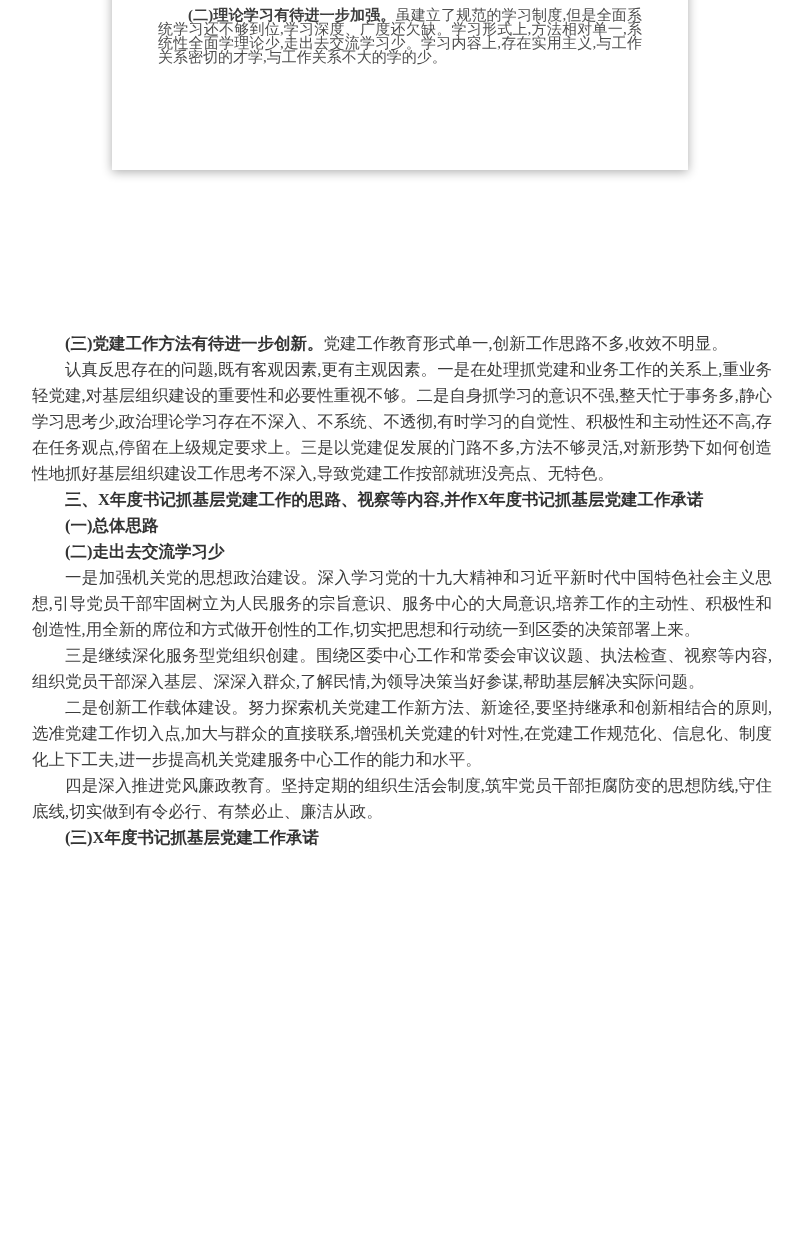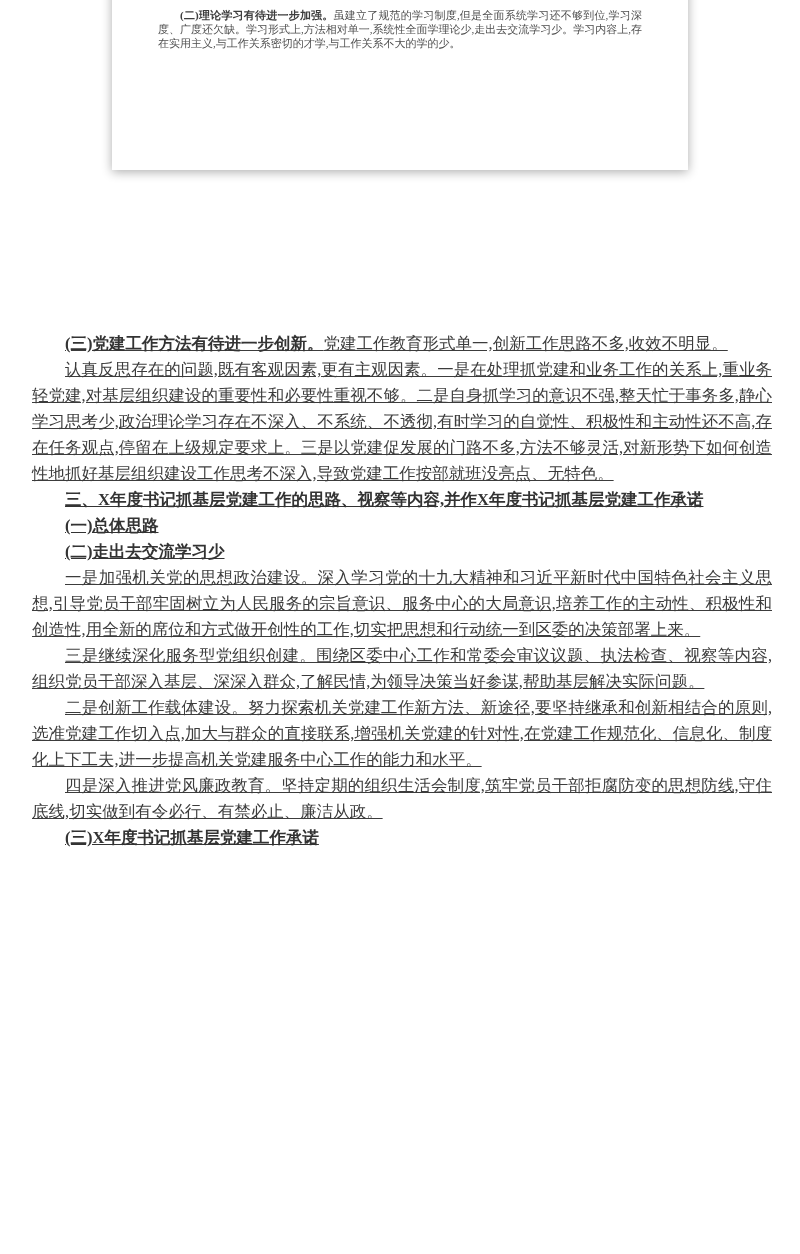--- a/index.html
+++ b/index.html
@@ -17,21 +17,21 @@
       position: absolute;
       left: 112px;
       top: -40px;
       width: 576px;
       height: 210px;
       background: #ffffff;
       box-shadow: 0 2px 10px rgba(0,0,0,0.32);
       padding: 48px 46px 0 46px;
     }
     .preview-text {
-      font-size: 11px;
+      font-size: 15px;
       line-height: 14px;
       color: #4e4e4e;
       text-align: justify;
       text-indent: 2em;
     }
     .preview-text .lead { font-weight: bold; color: #3d3d3d; }
 
     
     .article {
       position: absolute;
@@ -39,21 +39,20 @@
       top: 331px;
       width: 740px;
       font-size: 16.5px;
       line-height: 26px;
       color: #3c3c3c;
       text-align: justify;
     }
     .article p {
       text-indent: 2em;
       margin: 0;
-      text-decoration: underline;
     }
     .article p.heading { font-weight: bold; color: #333333; }
     .article .lead { font-weight: bold; color: #333333; }
   </style>
 </head>
 <body>
 
 <div class="preview-card">
   <p class="preview-text">
     <span class="lead">(二)理论学习有待进一步加强。</span><span>虽建立了规范的学习制度,但是全面系统学习还不够到位,学习深度、广度还欠缺。学习形式上,方法相对单一,系统性全面学理论少,走出去交流学习少。学习内容上,存在实用主义,与工作关系密切的才学,与工作关系不大的学的少。</span>

